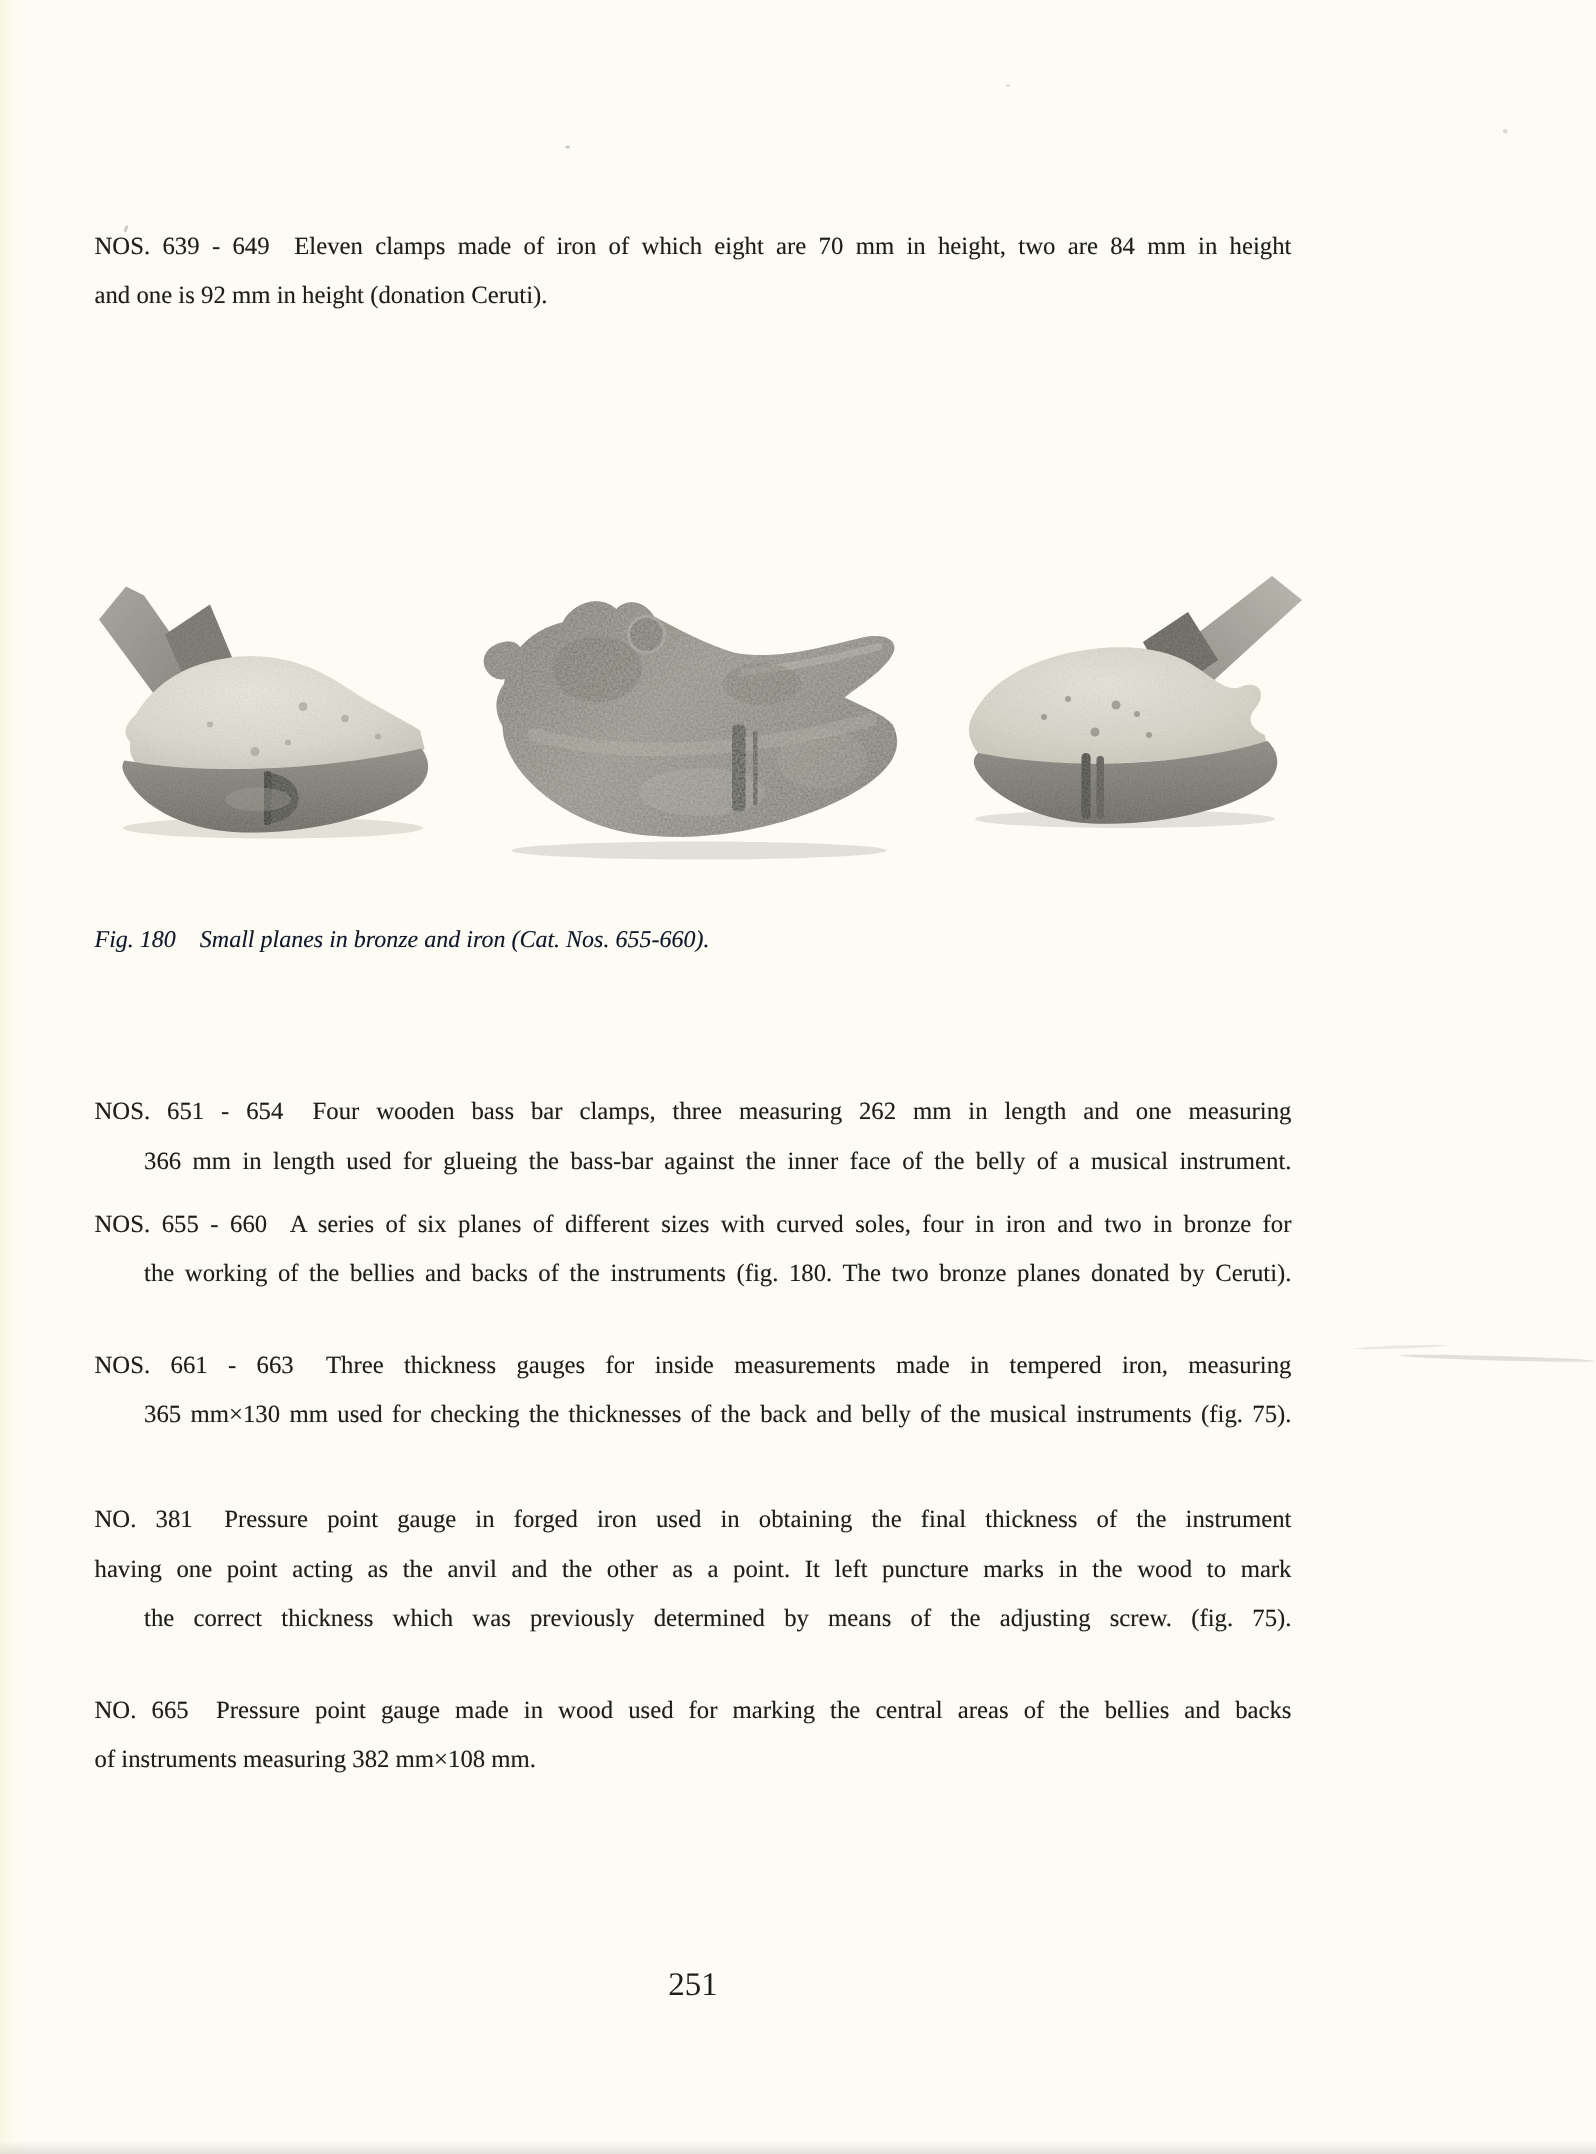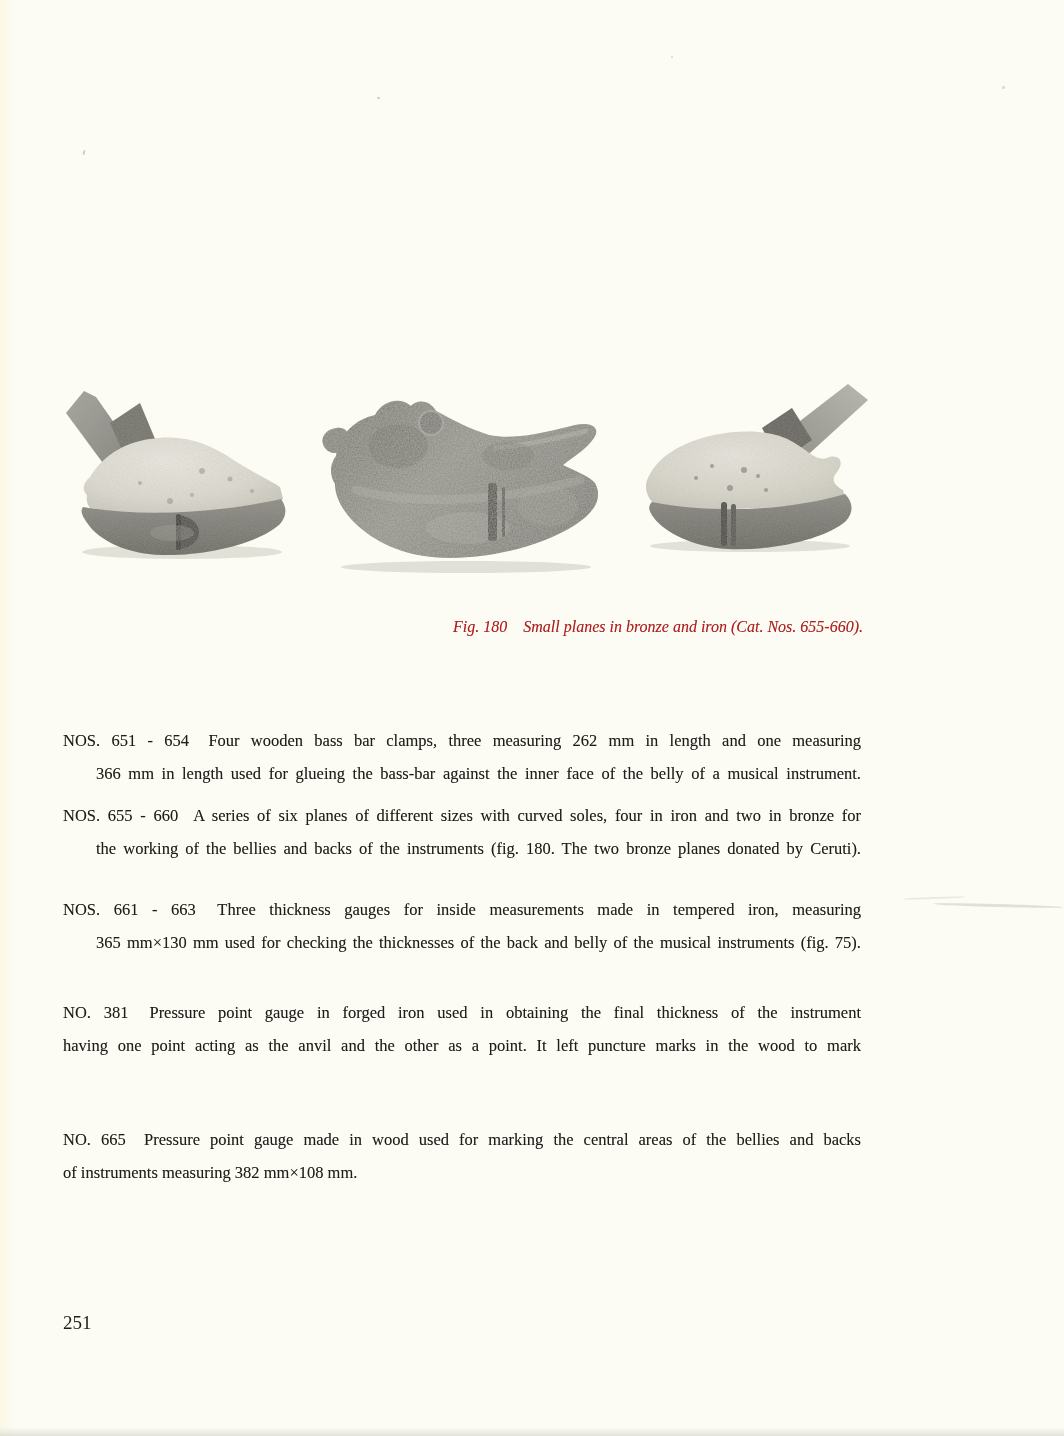--- a/index.html
+++ b/index.html
@@ -22,26 +22,26 @@
   .p2 { top:250px; }
   .p3 { top:724px; }
   .p4 { top:799px; }
   .p5 { top:893px; }
   .p6 { top:996px; }
   .p7 { top:1123px; }
   .p8 { top:1214px; }
   .caption {
     position:absolute; top:610px; left:63px; width:800px;
     font-size:16px; line-height:33px; font-style:italic;
-    text-align:right; color:#b91c1c;
+    text-align:left; color:#0f172a;
     text-shadow:0 0 0.5px rgba(30,28,25,0.35);
   }
   .page-number {
     position:absolute; top:1306px; left:63px; width:798px;
-    font-size:19px; line-height:33px; text-align:left;
+    font-size:22px; line-height:33px; text-align:center;
   }
   
   .photo { position:absolute; }
   .photo-left   { left:52px;  top:383px; }
   .photo-center { left:318px; top:386px; }
   .photo-right  { left:626px; top:374px; }
   
   .edge-left {
     position:absolute; left:0; top:0; width:14px; height:1436px;
     background:linear-gradient(90deg, rgba(250,247,226,0.9), rgba(250,247,226,0));
@@ -64,35 +64,40 @@
   .speck-3 { left:83px;  top:150px; width:2px; height:5px; transform:rotate(18deg); }
   .speck-4 { left:671px; top:56px;  width:2px; height:2px; opacity:0.7; }
 </style>
 </head>
 <body>
 
 <div class="page">
 
   <div class="edge-left"></div>
 
+  <section class="entry p1">
+      <div class="line"><span>NOS. 639 - 649</span>  Eleven clamps made of iron of which eight are 70 mm in height, two are 84 mm in height</div>
+      <div class="line last">and one is 92 mm in height (donation Ceruti).</div>
+    </section>
   <section class="entry p3 jl">
       <div class="line"><span>NOS. 651 - 654</span>  Four wooden bass bar clamps, three measuring 262 mm in length and one measuring</div>
       <div class="line last">366 mm in length used for glueing the bass-bar against the inner face of the belly of a musical instrument.</div>
     </section>
   <section class="entry p4 jl">
       <div class="line"><span>NOS. 655 - 660</span>  A series of six planes of different sizes with curved soles, four in iron and two in bronze for</div>
       <div class="line last">the working of the bellies and backs of the instruments (fig. 180. The two bronze planes donated by Ceruti).</div>
     </section>
   <section class="entry p5 jl">
       <div class="line"><span>NOS. 661 - 663</span>  Three thickness gauges for inside measurements made in tempered iron, measuring</div>
       <div class="line last">365 mm×130 mm used for checking the thicknesses of the back and belly of the musical instruments (fig. 75).</div>
     </section>
   <section class="entry p6 jl">
       <div class="line"><span>NO. 381</span>  Pressure point gauge in forged iron used in obtaining the final thickness of the instrument</div>
       <div class="line">having one point acting as the anvil and the other as a point. It left puncture marks in the wood to mark</div>
+      <div class="line last">the correct thickness which was previously determined by means of the adjusting screw. (fig. 75).</div>
     </section>
   <section class="entry p7">
       <div class="line"><span>NO. 665</span>  Pressure point gauge made in wood used for marking the central areas of the bellies and backs</div>
       <div class="line last">of instruments measuring 382 mm×108 mm.</div>
     </section>
 
   <figure style="margin:0;">
 
     <svg class="photo photo-left" width="235" height="180" viewBox="0 0 235 180" role="img" aria-label="bronze-plane-with-raised-blade-left">
       <defs>

